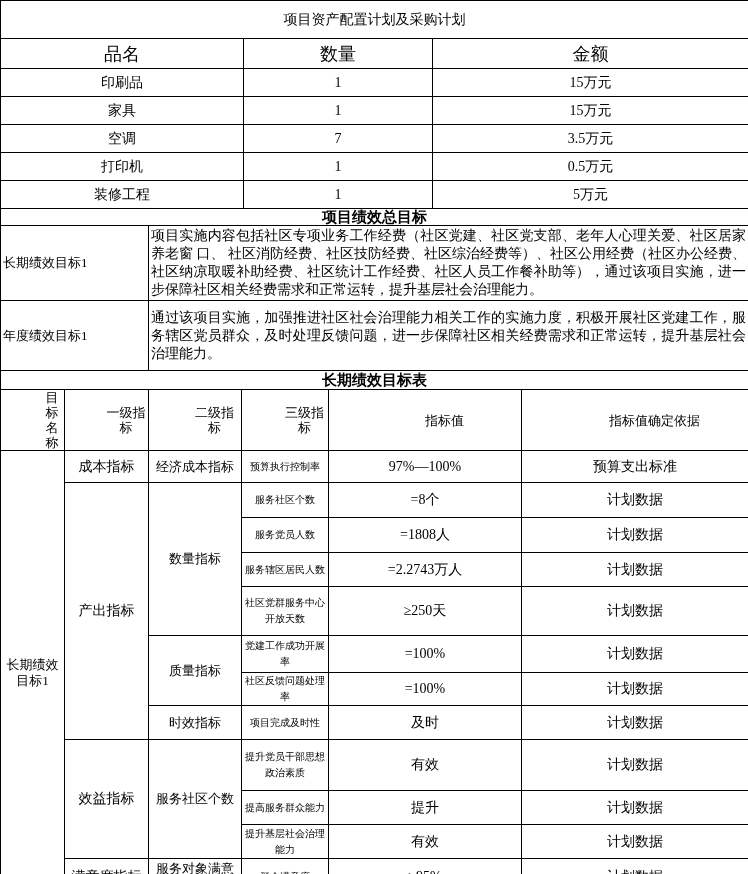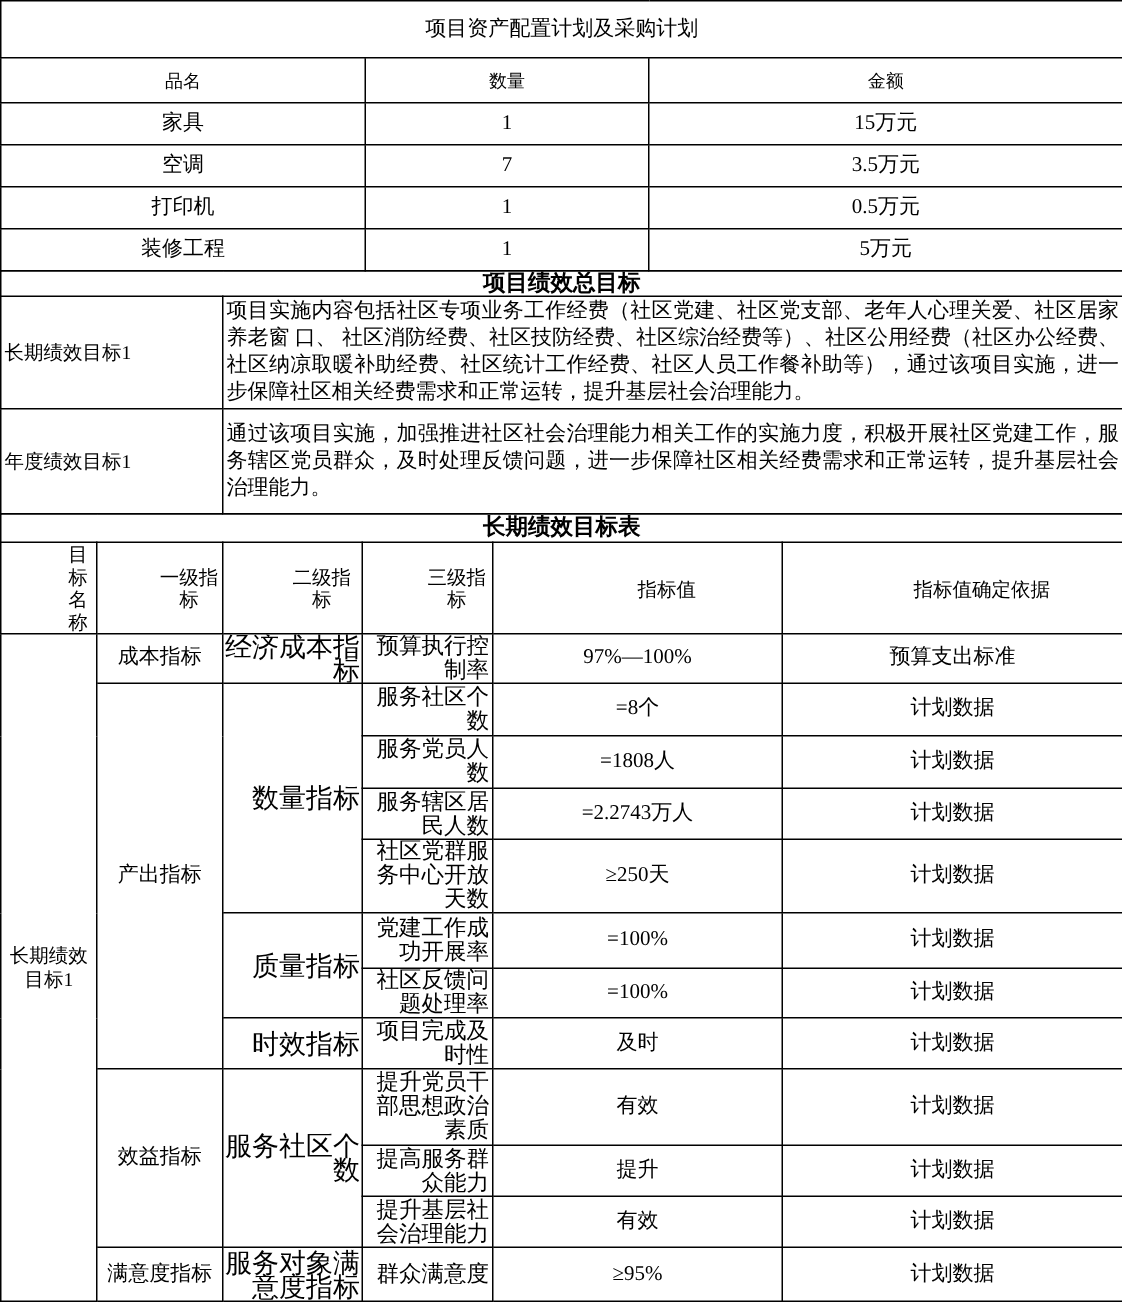--- a/index.html
+++ b/index.html
@@ -5,28 +5,28 @@
   html,body { margin:0; padding:0; background:#fff; }
   body { font-family: "Liberation Serif", "DejaVu Serif", serif; color:#000; }
   .doc { width:748px; background:#fff; }
   table { border-collapse:collapse; table-layout:fixed; width:748px; margin-top:-1px; }
   table.first { margin-top:0; }
   td { border:1px solid #000; text-align:center; vertical-align:middle;
        font-size:14px; line-height:16px; padding:0 1px; overflow:hidden;
        word-break:break-all; }
   .title   { font-size:14px; }
   .sec     { font-weight:bold; font-size:15px; line-height:16px;text-align:center; }
-  .hdr     { font-size:12px; }
+  .hdr     { font-size:18px; }
   .ihdr    { font-size:13px; line-height:15px;padding-left:40px; }
   .gname   { text-align:left; font-size:13px; padding:0 2px; }
   .para    { text-align:justify; font-size:14px; line-height:18px; padding:0 2px; }
   .goalcell{ font-size:13px; line-height:16px; }
   .l1      { font-size:14px; }
-  .l2      { font-size:18px; line-height:16px;text-align:right; }
-  .l3      { text-align:right; font-size:15px; line-height:16px; padding:0 2px; }
+  .l2      { font-size:13px; line-height:16px; }
+  .l3      { text-align:center; font-size:10px; line-height:16px; padding:0 2px; }
   .val     { font-size:14px; }
   .basis   { font-size:14px; }
 </style>
 </head>
 <body>
 
 <div class="doc">
 
   <table class="first">
     <colgroup>
@@ -35,20 +35,25 @@
         <col style="width:316px">
       </colgroup>
     <tbody>
         <tr style="height:38px">
       <td colspan="3" class="title">项目资产配置计划及采购计划</td>
     </tr>
     <tr style="height:30px">
       <td class="hdr">品名</td>
       <td class="hdr">数量</td>
       <td class="hdr">金额</td>
+    </tr>
+    <tr style="height:28px">
+      <td>印刷品</td>
+      <td>1</td>
+      <td>15万元</td>
     </tr>
     <tr style="height:28px">
       <td>家具</td>
       <td>1</td>
       <td>15万元</td>
     </tr>
     <tr style="height:28px">
       <td>空调</td>
       <td>7</td>
       <td>3.5万元</td>

